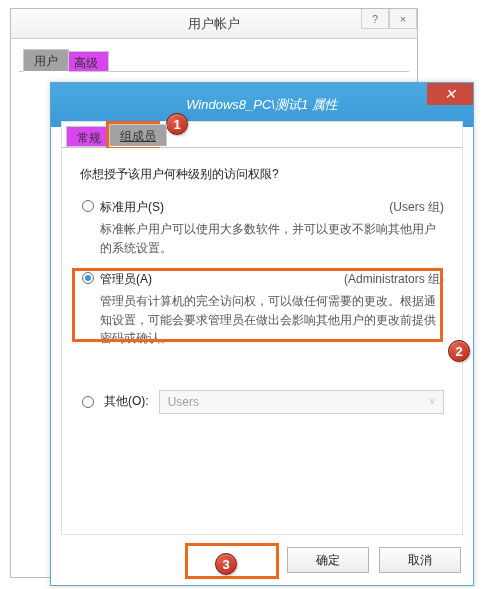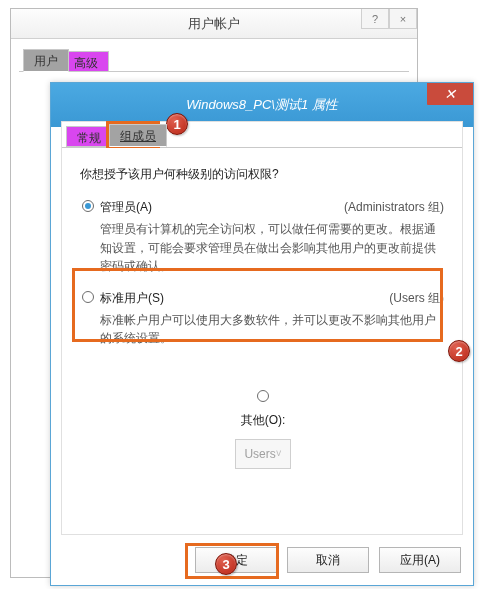--- a/index.html
+++ b/index.html
@@ -116,21 +116,21 @@
   .opt-title { font-size: 12px; }
   .opt-group { position: absolute; right: 0; top: 0; color: #555; }
   .opt-desc { color: #555; margin-top: 4px; line-height: 1.55; padding-right: 8px; }
 
   .admin-hl {
     position: absolute;
     left: 10px; top: 146px; width: 371px; height: 74px;
     border: 3px solid #e66a1f; pointer-events: none;
   }
 
-  .other-row { display: flex; align-items: center; gap: 10px; margin-top: 42px; padding-left: 2px; flex-direction: column; }
+  .other-row { display: flex; align-items: center; gap: 10px; margin-top: 42px; padding-left: 2px; }
   .other-row .radio { position: static; flex: none; }
   .combo {
     flex: 1; height: 24px; border: 1px solid #cfcfcf; background: #f7f7f7;
     display: flex; align-items: center; justify-content: space-between;
     padding: 7px 8px; color: #a0a0a0; font-size: 12px;
   }
   .combo .chev { color: #bbb; font-size: 10px; }
 
   .child-buttons {
     position: absolute; right: 12px; bottom: 12px; display: flex; gap: 10px;
@@ -187,31 +187,31 @@
     <div class="child-tabstrip">
       <div class="tab bgtab ctab1"><span>常规</span></div>
       <div class="tab seltab ctab2"><span>组成员</span></div>
       <div class="highlight-tab"></div>
     </div>
 
     <div class="panel-inner">
       <div class="prompt">你想授予该用户何种级别的访问权限?</div>
 
       <div class="opt-block">
+        <div class="radio"></div>
+        <span class="opt-title">标准用户(S)</span>
+        <span class="opt-group">(Users 组)</span>
+        <div class="opt-desc">标准帐户用户可以使用大多数软件，并可以更改不影响其他用户的系统设置。</div>
+      </div>
+
+      <div class="opt-block">
         <div class="radio checked"></div>
         <span class="opt-title">管理员(A)</span>
         <span class="opt-group">(Administrators 组)</span>
         <div class="opt-desc">管理员有计算机的完全访问权，可以做任何需要的更改。根据通知设置，可能会要求管理员在做出会影响其他用户的更改前提供密码或确认。</div>
-      </div>
-
-      <div class="opt-block">
-        <div class="radio"></div>
-        <span class="opt-title">标准用户(S)</span>
-        <span class="opt-group">(Users 组)</span>
-        <div class="opt-desc">标准帐户用户可以使用大多数软件，并可以更改不影响其他用户的系统设置。</div>
       </div>
 
       <div class="other-row">
         <div class="radio"></div>
         <span>其他(O):</span>
         <div class="combo">
           <span>Users</span>
           <span class="chev">˅</span>
         </div>
       </div>
@@ -220,23 +220,20 @@
     <div class="admin-hl"></div>
   </div>
 
   <div class="child-buttons">
     <div class="btn">
         <span>确定</span>
       </div>
     <div class="btn">
         <span>取消</span>
       </div>
-    <div class="btn">
-        <span>应用(A)</span>
-      </div>
   </div>
   <div class="ok-hl"></div>
 </div>
 
 <div class="callout" style="left:166px; top:113px">
     <span>1</span>
   </div>
 <div class="callout" style="left:448px; top:340px">
     <span>2</span>
   </div>

